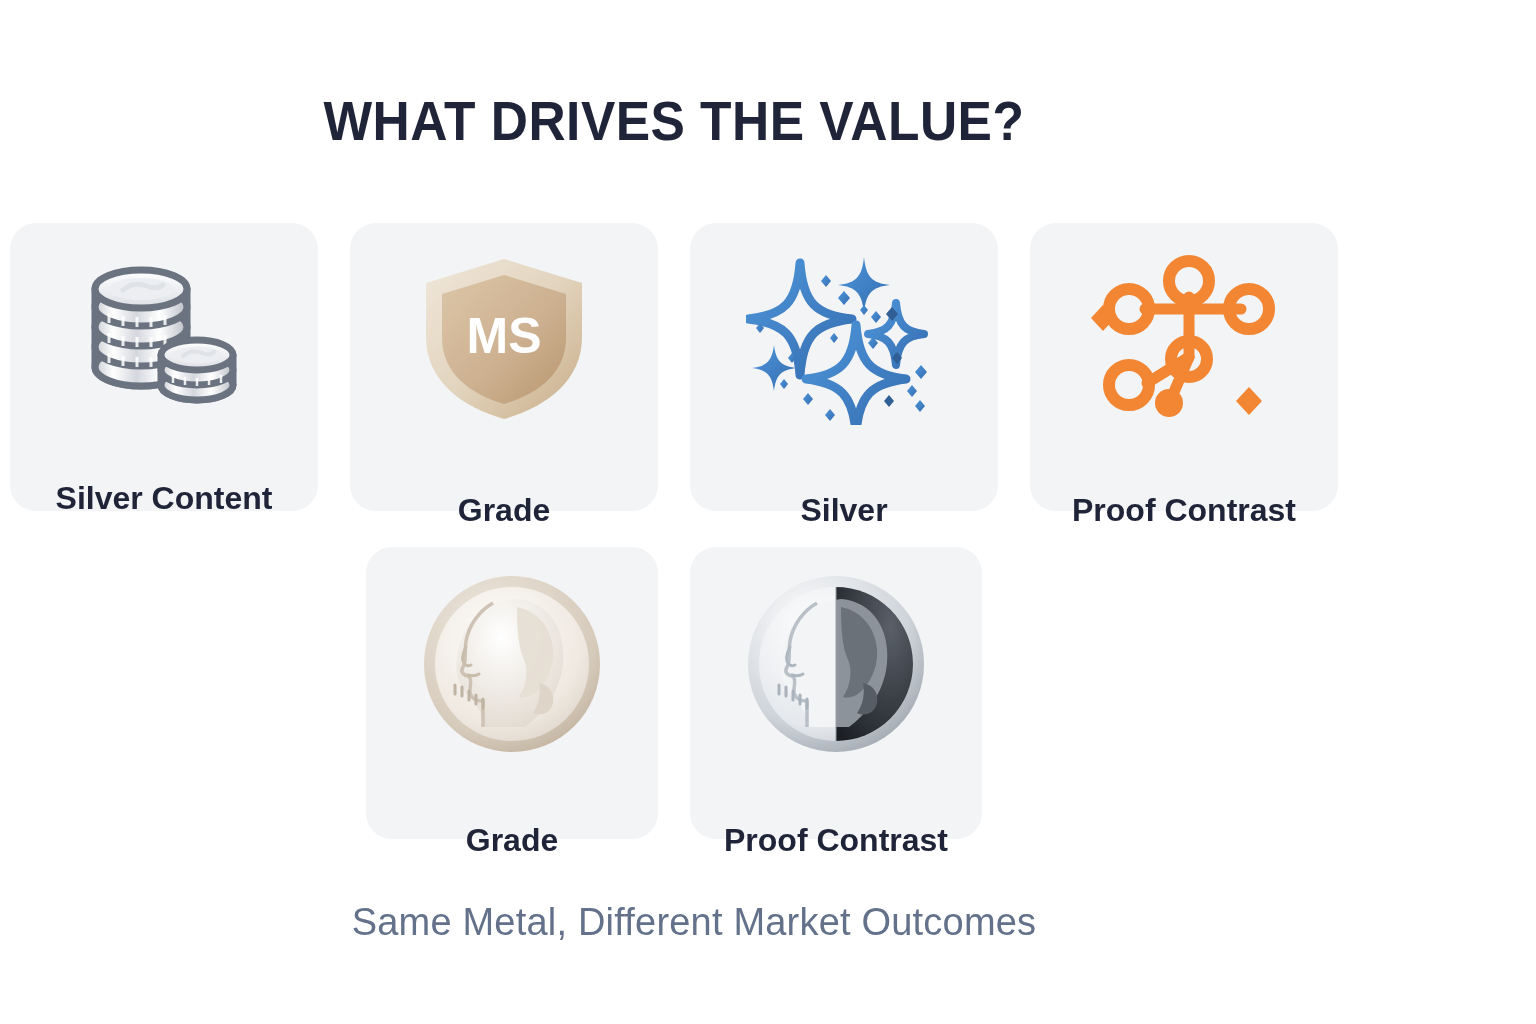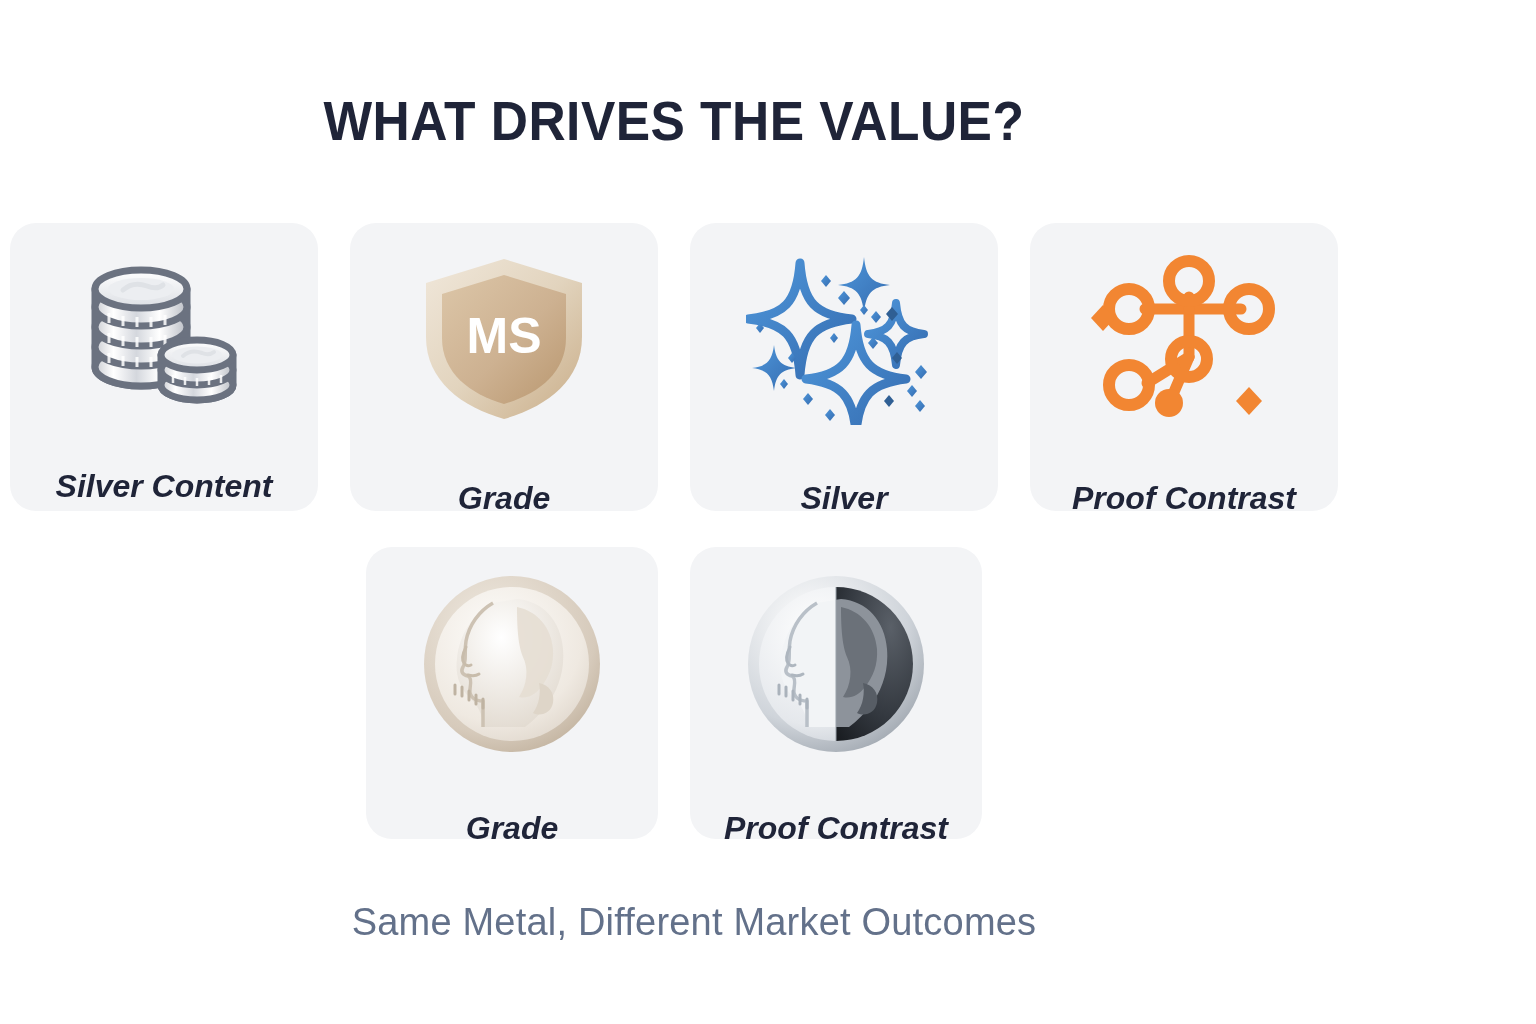--- a/index.html
+++ b/index.html
@@ -73,22 +73,21 @@
   }
   .icon-wrap svg { display: block; }
 
   .card-label {
     font-size: 32px;
     font-weight: 700;
     color: #1f2438;
     text-align: center;
     white-space: nowrap;
     line-height: 1.1;
-    margin-top: 8px;
-    font-style: italic;
+    margin-top: 20px;
   }
   .row-2 .card-label { font-weight: 600; }
 
   
   .footer {
     margin-top: 62px;
     font-size: 38px;
     font-weight: 400;
     color: #63718a;
     text-align: left;

